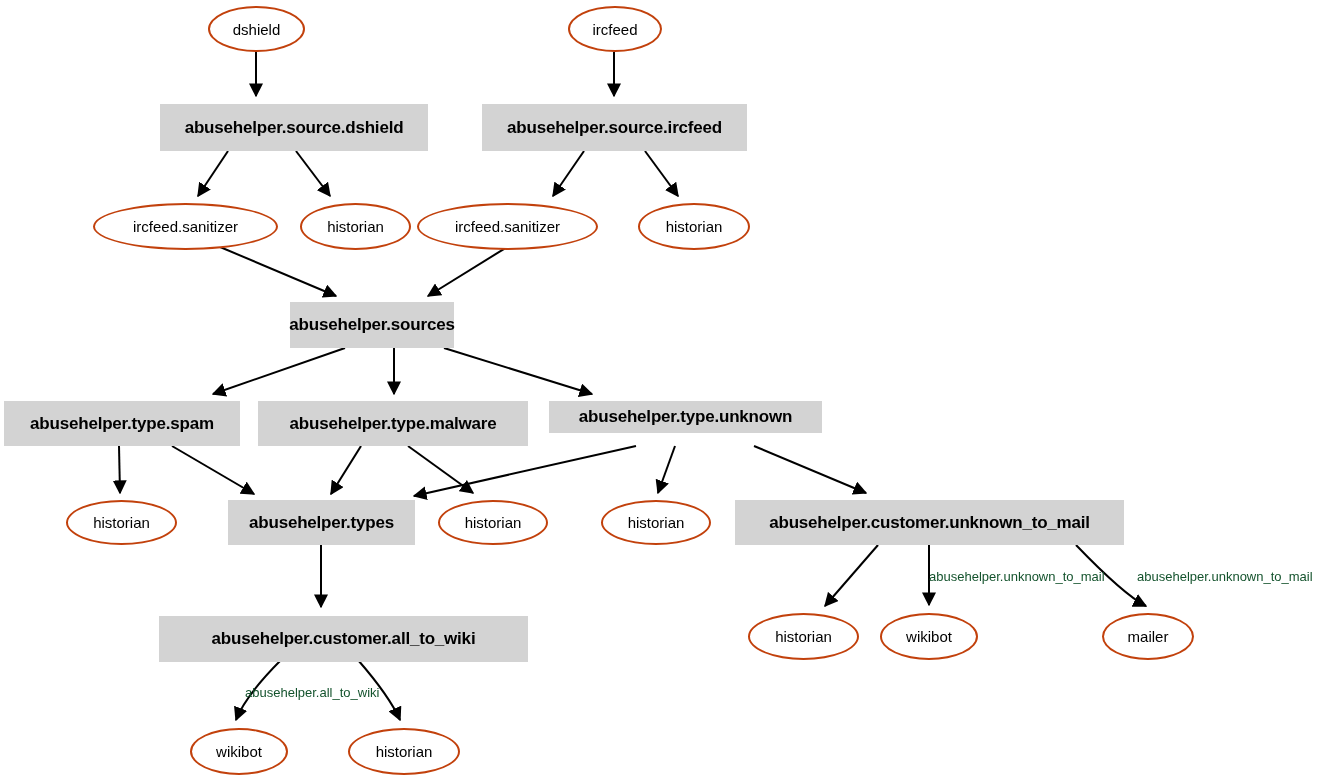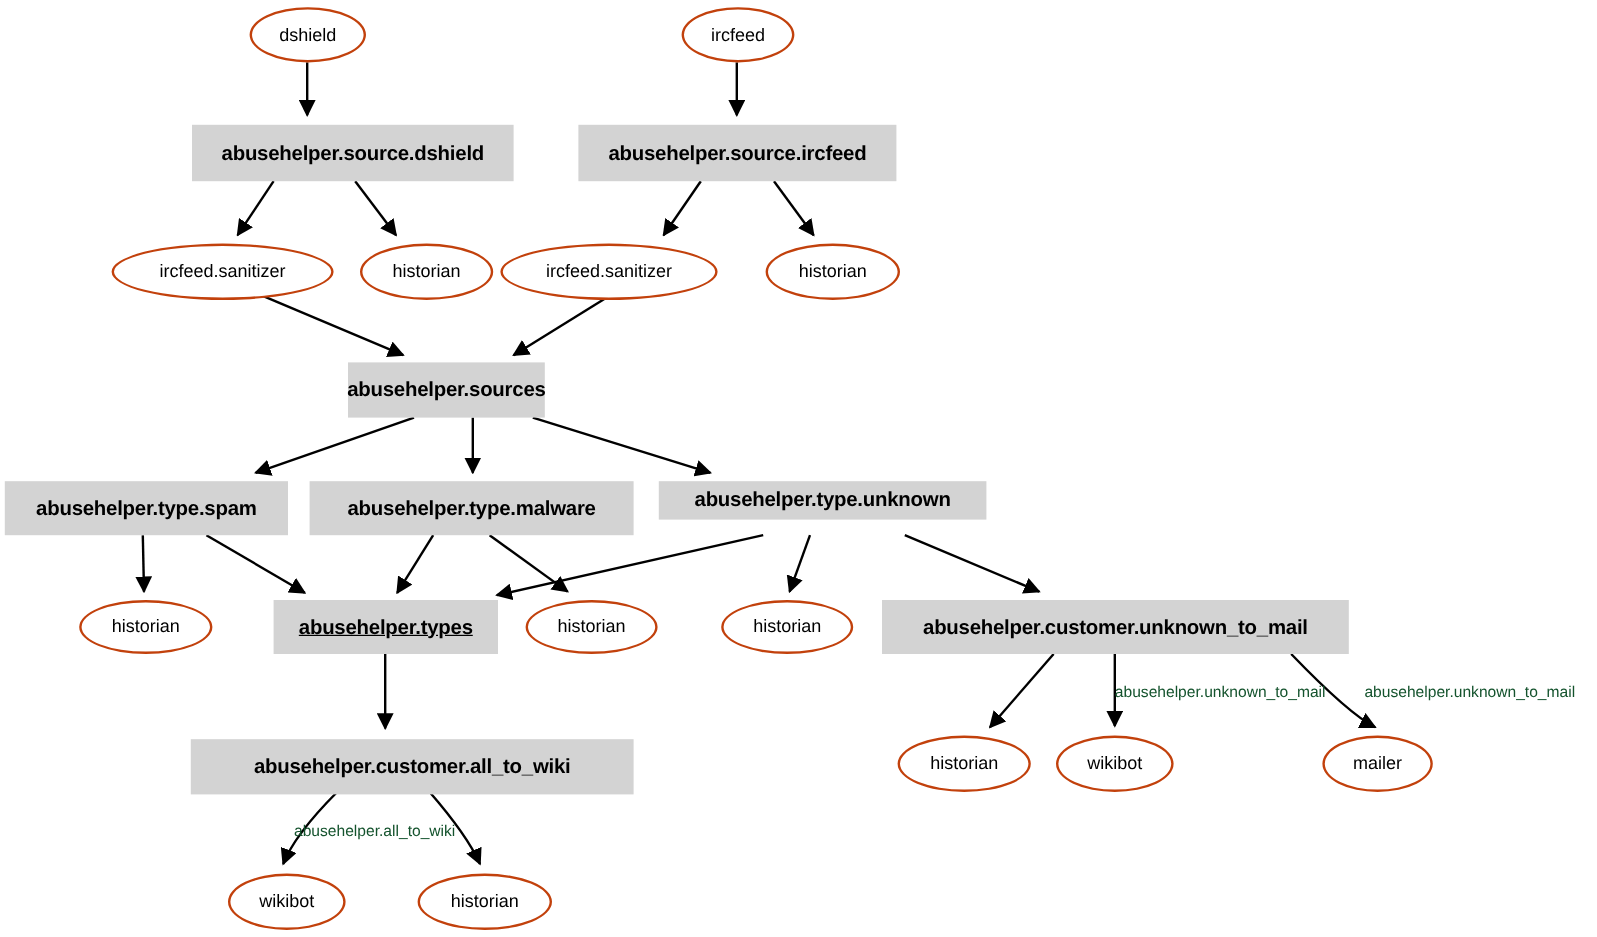--- a/index.html
+++ b/index.html
@@ -169,21 +169,21 @@
   </div>
 
   <div class="node-box" style="left:549px; top:401px; width:273px; height:32px;">
     <span>abusehelper.type.unknown</span>
   </div>
 
   <div class="node-ellipse" style="left:66px; top:500px; width:111px; height:45px;">
     <span>historian</span>
   </div>
 
-  <div class="node-box" style="left:228px; top:500px; width:187px; height:45px;text-decoration:underline;">
+  <div class="node-box" style="left:228px; top:500px; width:187px; height:45px;">
     <span>abusehelper.types</span>
   </div>
 
   <div class="node-ellipse" style="left:438px; top:500px; width:110px; height:45px;">
     <span>historian</span>
   </div>
 
   <div class="node-ellipse" style="left:601px; top:500px; width:110px; height:45px;">
     <span>historian</span>
   </div>

